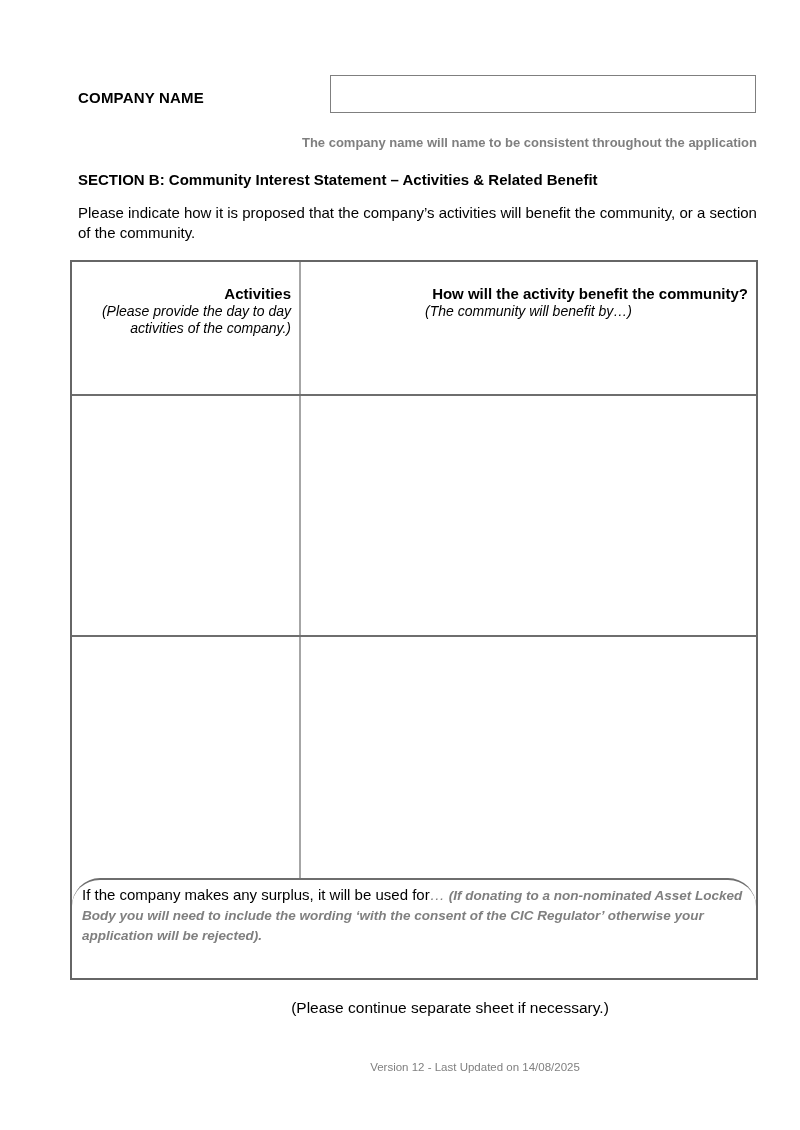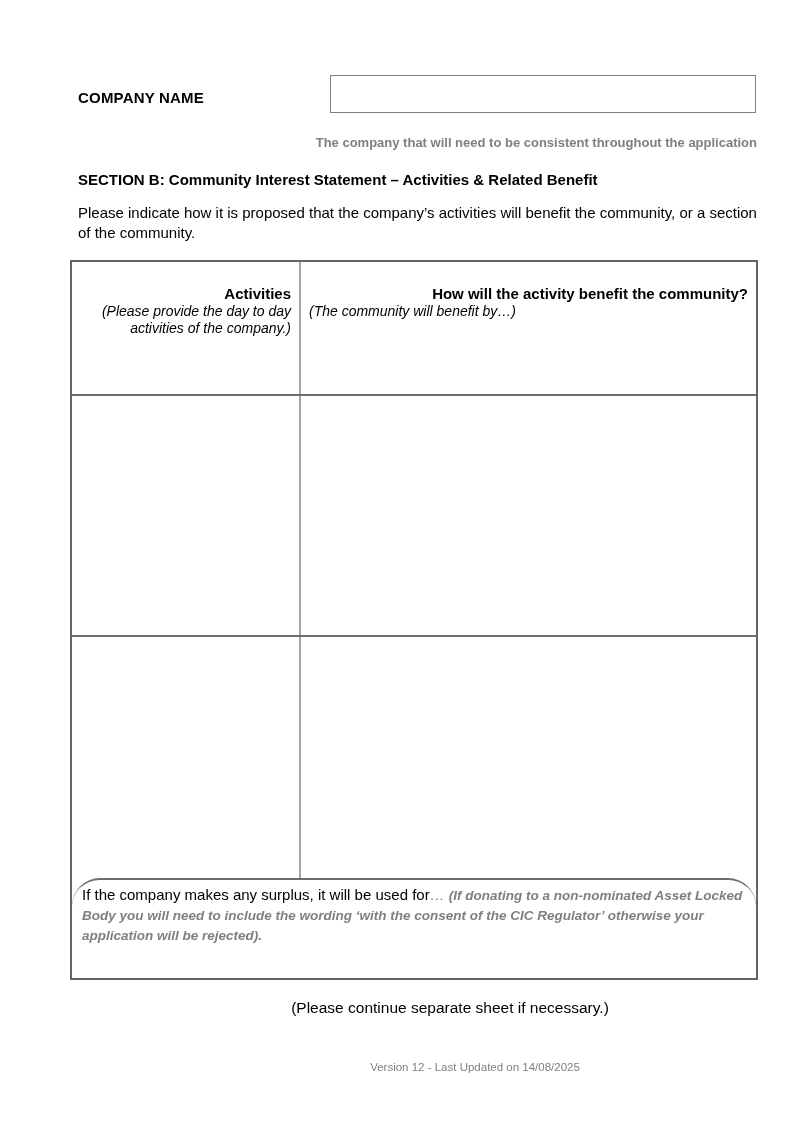--- a/index.html
+++ b/index.html
@@ -46,21 +46,21 @@
   }
   .t-row { display: flex; }
   .t-row + .t-row { border-top: 2px solid #6e6e6e; }
   .cell-a { width: 229px; border-right: 2px solid #a6a6a6; }
   .cell-b { flex: 1; }
   .head-row { height: 132px; }
   .head-cell { padding: 23px 8px 0 8px; }
   .head-title { font-size: 15px; font-weight: bold; text-align: right; line-height: 18px; }
   .head-sub { font-size: 14px; font-style: italic; line-height: 17px; }
   .cell-a .head-sub { text-align: right; }
-  .cell-b .head-sub { text-align: left; }
+  .cell-b .head-sub { text-align: center; }
   .body-row-1 { height: 241px; }
   .body-row-2 { height: 243px; }
   .surplus-row { display: block; height: 100px; padding: 5px 10px 0 10px; border-radius: 28px; }
   .surplus-text { font-size: 15px; line-height: 19px; }
   .surplus-lead { color: #000000; }
   .surplus-ellipsis { color: #7f7f7f; font-style: italic; }
   .surplus-note { color: #7f7f7f; font-weight: bold; font-style: italic; font-size: 13.5px; }
 
   .continue-note {
     position: absolute; left: 100px; top: 999px; width: 700px;
@@ -73,21 +73,21 @@
 </style>
 </head>
 <body>
 
 <div class="page">
 
   <div class="company-label">COMPANY NAME</div>
 
   <div class="company-input"></div>
 
-  <div class="company-note">The company that will need to be consistent throughout the application</div>
+  <div class="company-note">The company name will name to be consistent throughout the application</div>
 
   <div class="section-heading">SECTION B: Community Interest Statement – Activities &amp; Related Benefit</div>
 
   <div class="intro-text">Please indicate how it is proposed that the company’s activities will benefit the community, or a section of the community.</div>
 
   <div class="form-table">
 
     <div class="t-row head-row">
       <div class="cell-a head-cell">
         <div class="head-title">Activities</div>

